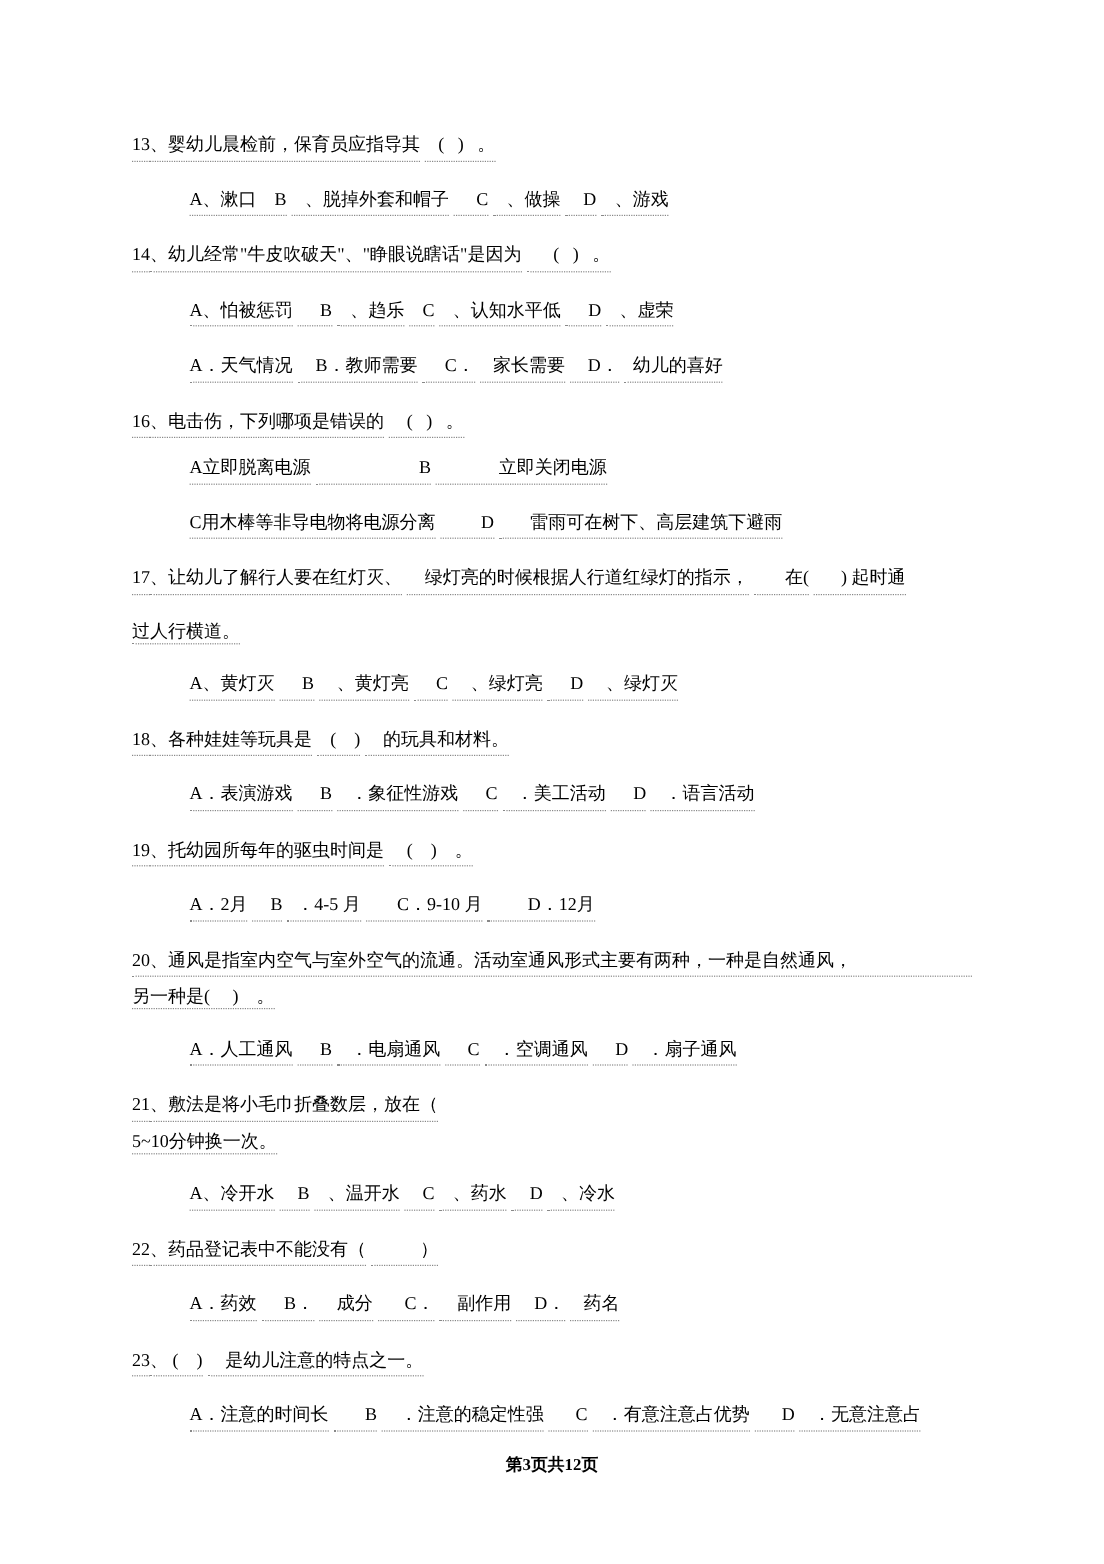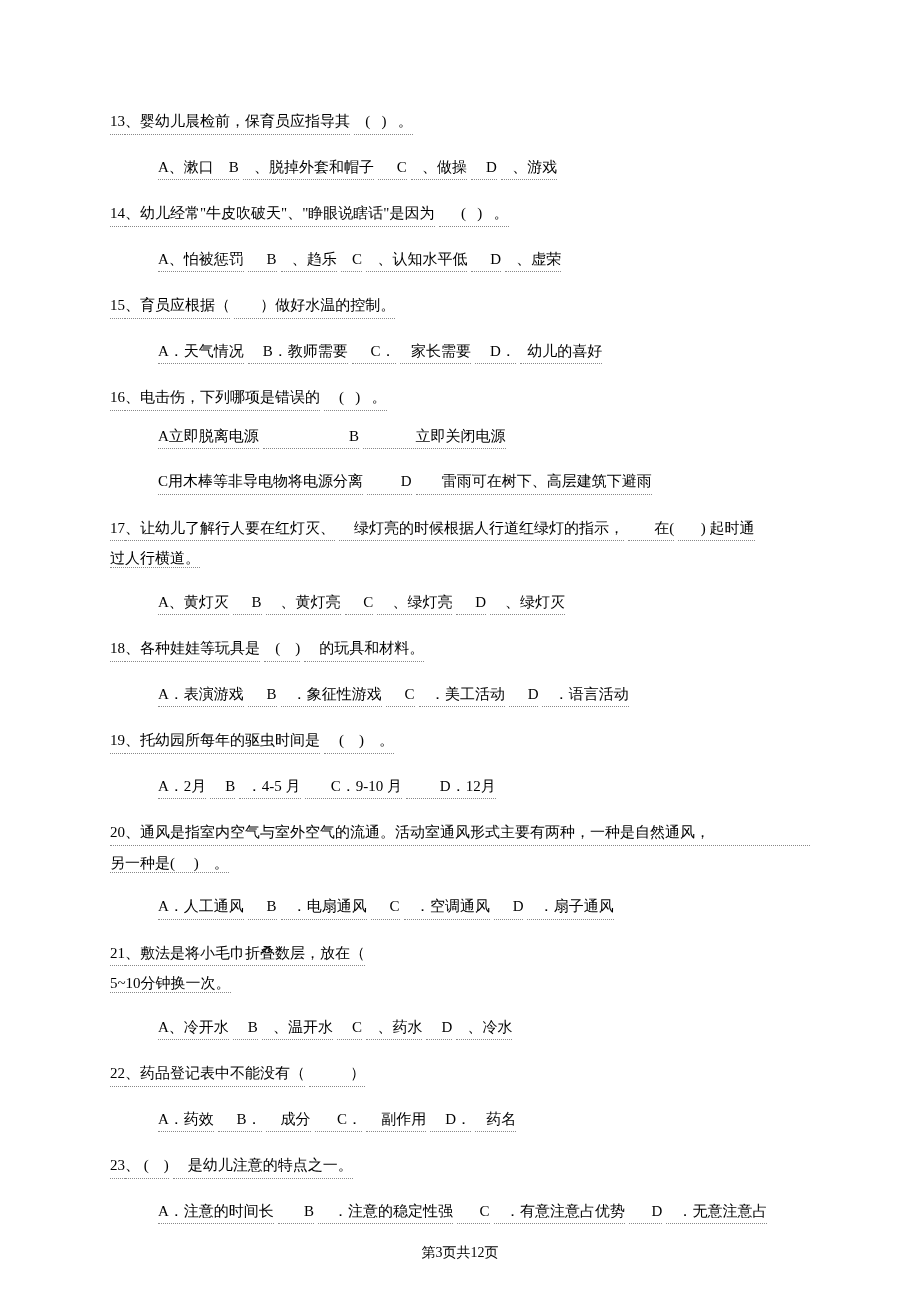--- a/index.html
+++ b/index.html
@@ -46,20 +46,21 @@
   .seg {
     border-bottom: 1px dotted #888;
     padding-bottom: 1px;
     white-space: pre;
   }
   .gap4 { display:inline-block; width:4px; }
   .footer {
     text-align: center;
     font-size: 14px;
     margin-top: 18px;
+    font-weight: bold;
   }
 </style>
 </head>
 <body>
 
 <div class="page">
 
   <div class="q-block">
     <div class="q-stem">
       <span class="seg">13</span>
@@ -100,26 +101,20 @@
         <span class="gap4"></span>
       <span class="seg">   、认知水平低</span>
         <span class="gap4"></span>
       <span class="seg">     D</span>
         <span class="gap4"></span>
       <span class="seg">   、虚荣</span>
     </div>
   </div>
 
   <div class="q-block">
-    <div class="q-stem">
-      <span class="seg">15</span>
-        <span class="seg">、育员应根据（</span>
-        <span class="gap4"></span>
-        <span class="seg">       ）做好水温的控制。</span>
-    </div>
     <div class="options">
       <span class="seg">A．天气情况</span>
         <span class="gap4"></span>
       <span class="seg">    B．教师需要</span>
         <span class="gap4"></span>
       <span class="seg">     C．</span>
         <span class="gap4"></span>
       <span class="seg">   家长需要</span>
         <span class="gap4"></span>
       <span class="seg">    D．</span>
@@ -145,21 +140,21 @@
     <div class="options">
       <span class="seg">C用木棒等非导电物将电源分离</span>
         <span class="gap4"></span>
       <span class="seg">         D</span>
         <span class="gap4"></span>
       <span class="seg">       雷雨可在树下、高层建筑下避雨</span>
     </div>
   </div>
 
   <div class="q-block">
-    <div class="q-stem" style="margin-bottom:6px;">
+    <div class="q-stem" style="margin-bottom:20px;">
       <span class="seg">17</span>
         <span class="seg">、让幼儿了解行人要在红灯灭、</span>
         <span class="gap4"></span>
       <span class="seg">    绿灯亮的时候根据人行道红绿灯的指示，</span>
         <span class="gap4"></span>
       <span class="seg">       在(</span>
         <span class="gap4"></span>
       <span class="seg">      ) 起时通</span>
     </div>
     <div class="q-stem-line2">

